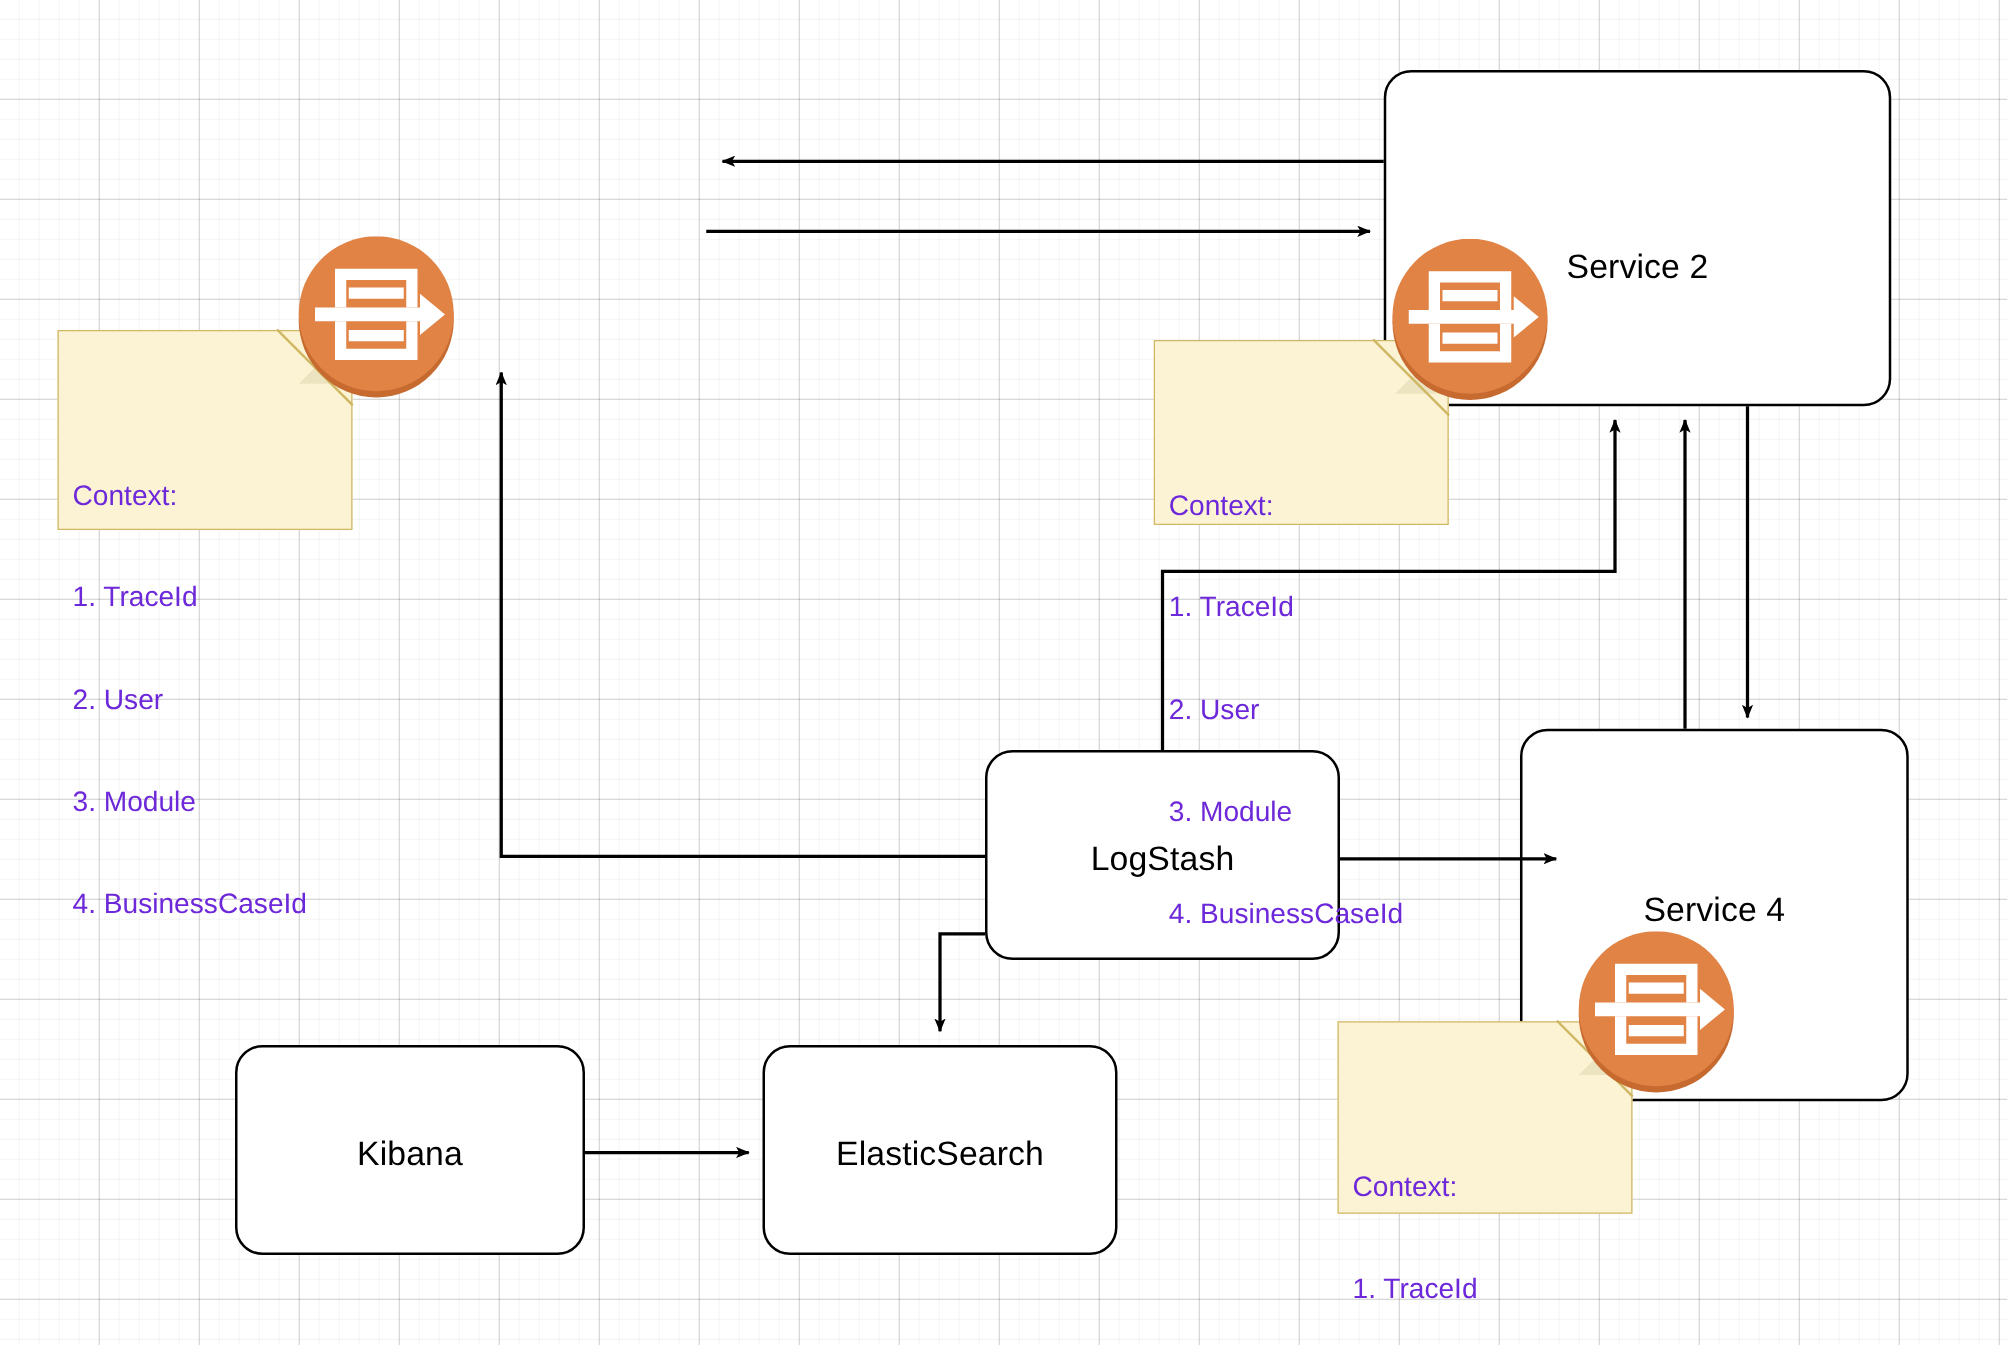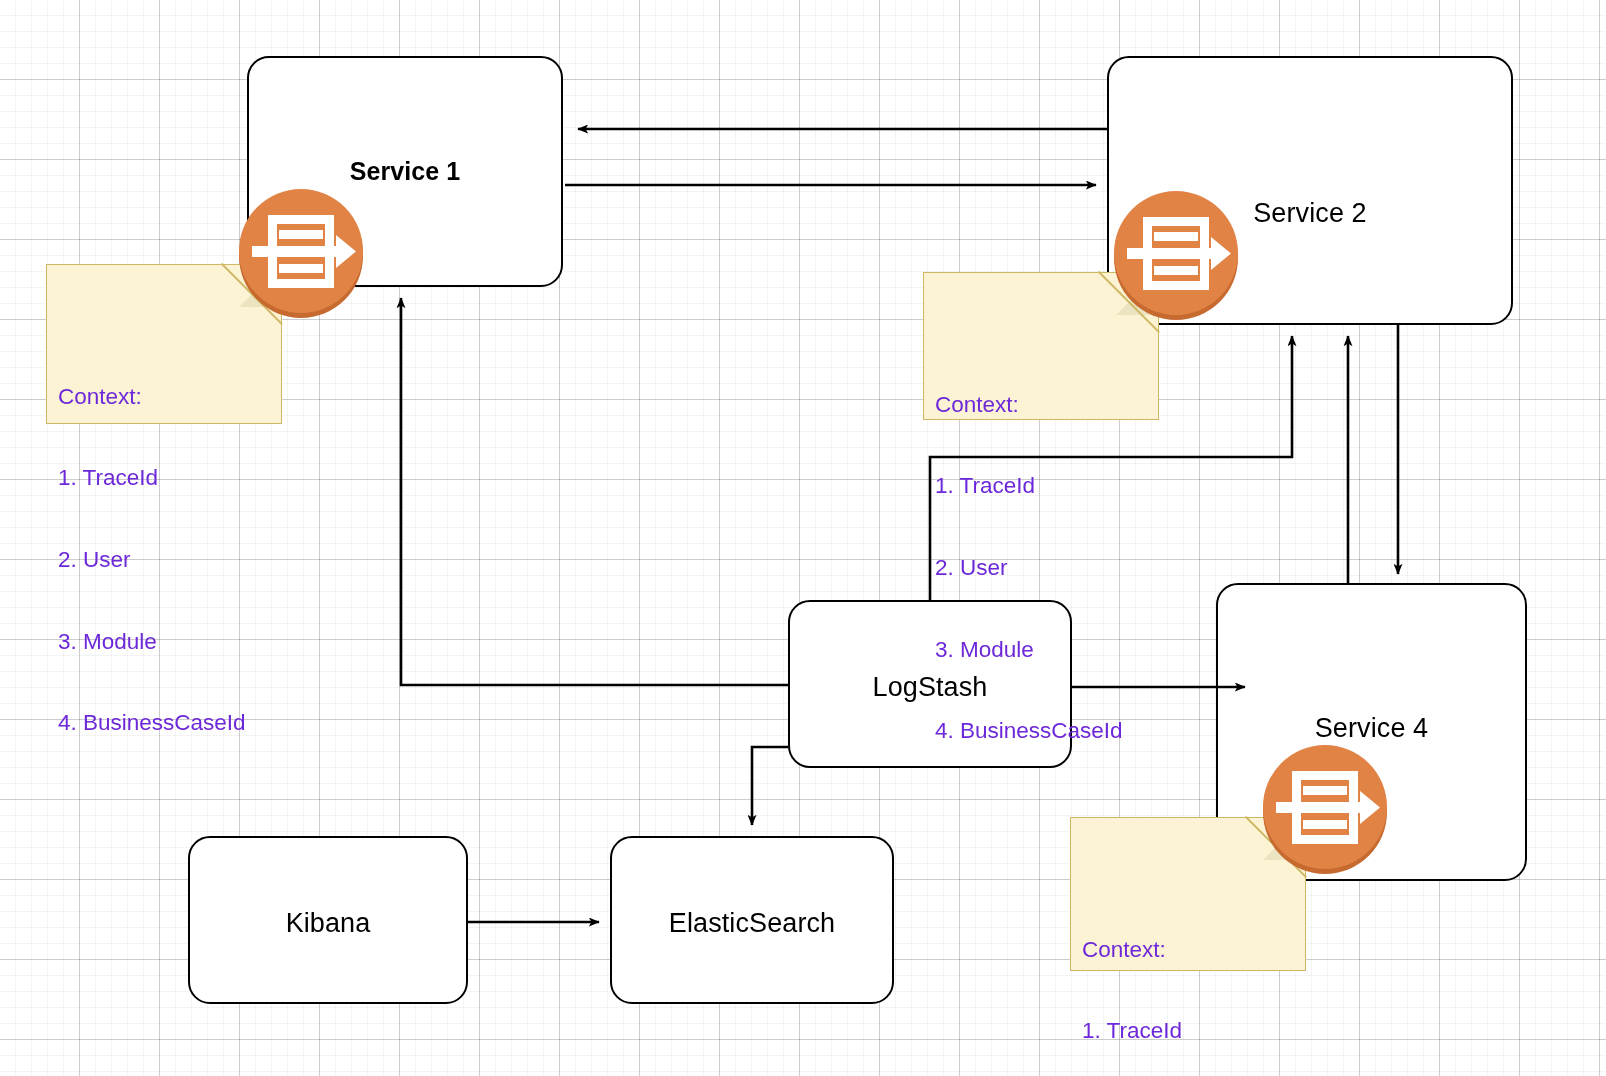--- a/index.html
+++ b/index.html
@@ -139,23 +139,20 @@
       <path d="M788,747 L752,747 L752,825" marker-end="url(#arrowhead)"></path>
 
       <path d="M1348,583 L1348,336" marker-end="url(#arrowhead)"></path>
 
       <path d="M1398,325 L1398,574" marker-end="url(#arrowhead)"></path>
 
       <path d="M468,922 L599,922" marker-end="url(#arrowhead)"></path>
     </g>
   </svg>
 
-  <div class="node" style="left:247px; top:56px; width:316px; height:231px;">
-    <div class="node-label bold" style="top:100px;">Service 1</div>
-  </div>
 
   <div class="node" style="left:1107px; top:56px; width:406px; height:269px;">
     <div class="node-label" style="top:118px;margin-top:23px;">Service 2</div>
   </div>
 
   <div class="node" style="left:788px; top:600px; width:284px; height:168px;">
     <div class="node-label" style="top:71px;">LogStash</div>
   </div>
 
   <div class="node" style="left:1216px; top:583px; width:311px; height:298px;">

